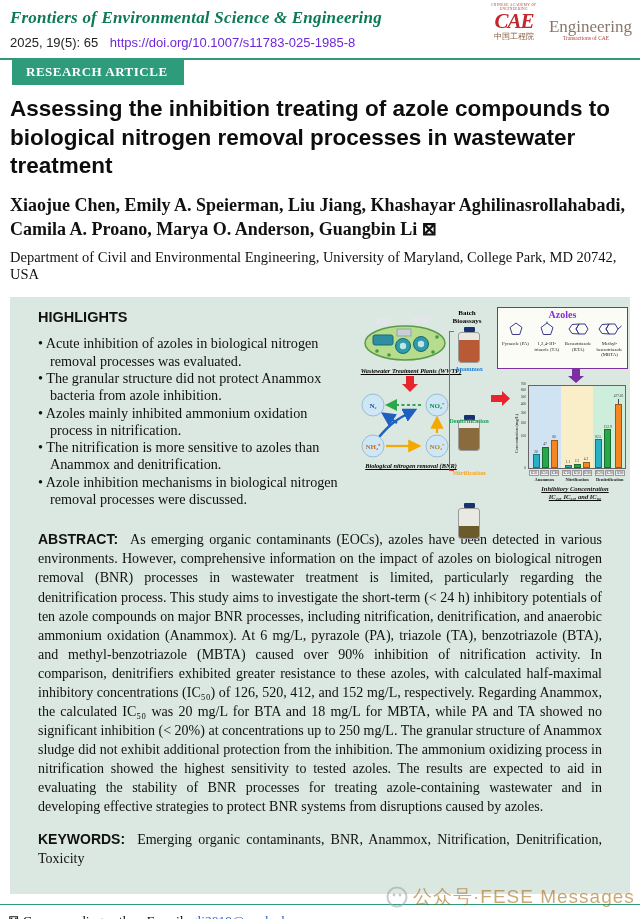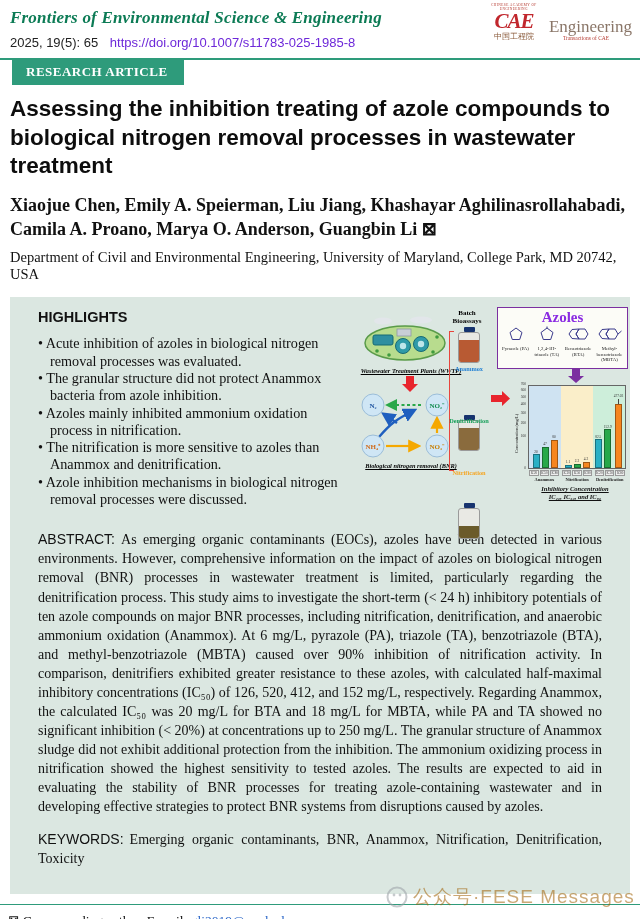--- a/index.html
+++ b/index.html
@@ -33,38 +33,38 @@
   .affil{margin:8px 10px 0 10px;font-size:14.5px;}
 
   
   .box{position:relative;margin:14px 10px 0 10px;background:#dbe7e1;
        padding:12px 28px 12px 28px;}
   .hl-head{font-family:"Liberation Sans",sans-serif;font-weight:bold;font-size:14.5px;}
   .hl-list{margin:10px 0 0 0;padding:0;list-style:none;width:302px;font-size:14.2px;line-height:1.22;}
   .hl-list li{padding-left:12px;text-indent:-12px;margin:0;}
   .hl-list li::before{content:"• ";}
   .abs-par{margin-top:22px;font-size:14px;line-height:1.36;text-align:justify;}
-  .par-label{font-family:"Liberation Sans",sans-serif;font-weight:normal;margin-right:6px;}
+  .par-label{font-family:"Liberation Sans",sans-serif;font-weight:bold;margin-right:12px;}
   .kw-par{margin-top:2px;font-size:14px;line-height:1.36;text-align:justify;}
 
   
   .ga{position:absolute;left:335px;top:10px;width:283px;height:196px;font-family:"Liberation Serif",serif;}
   .ga *{box-sizing:border-box;}
   .ga-abs{position:absolute;}
   .ga-lbl{font-size:6.3px;font-weight:bold;font-style:italic;text-decoration:underline;text-align:center;color:#000;}
   .batch-lbl{font-size:7px;font-weight:bold;text-align:center;line-height:1.15;color:#000;}
   .bracket{border-left:1.6px solid #e8453c;border-top:1.6px solid #e8453c;border-bottom:1.6px solid #e8453c;width:5px;}
   .bottle{width:24px;position:relative;}
   .bottle .cap{width:11px;height:5px;background:#16336e;margin:0 auto;border-radius:1px;}
   .bottle .body{width:22px;height:31px;margin:0 auto;border:1px solid #9a9a9a;border-radius:3px;
                 background:#e9e9e4;position:relative;overflow:hidden;}
   .bottle .liquid{position:absolute;bottom:0;left:0;right:0;}
   .bot-lbl{font-size:6.3px;font-weight:bold;text-align:center;}
   .azoles-box{border:1.6px solid #7b2fa0;background:#fcfcf7;padding:2px 2px;}
-  .az-title{color:#8a2be2;font-weight:bold;font-size:15px;text-align:center;line-height:1;}
+  .az-title{color:#8a2be2;font-weight:bold;font-size:10px;text-align:center;line-height:1;}
   .az-grid{display:flex;justify-content:space-between;margin-top:1px;}
   .az-col{width:31px;text-align:center;}
   .az-name{font-size:4.8px;line-height:1.15;color:#222;}
 
   
   .ga-chart{position:absolute;left:168px;top:78px;width:113px;}
   .ga-ylabel{position:absolute;left:1px;top:6px;height:84px;writing-mode:vertical-rl;
              transform:rotate(180deg);font-size:4.5px;color:#222;text-align:center;}
   .ga-plotwrap{position:relative;margin-left:15px;width:98px;}
   #ga-plot{display:flex;height:84px;border:1px solid #666;background:#fff;align-items:flex-end;}

